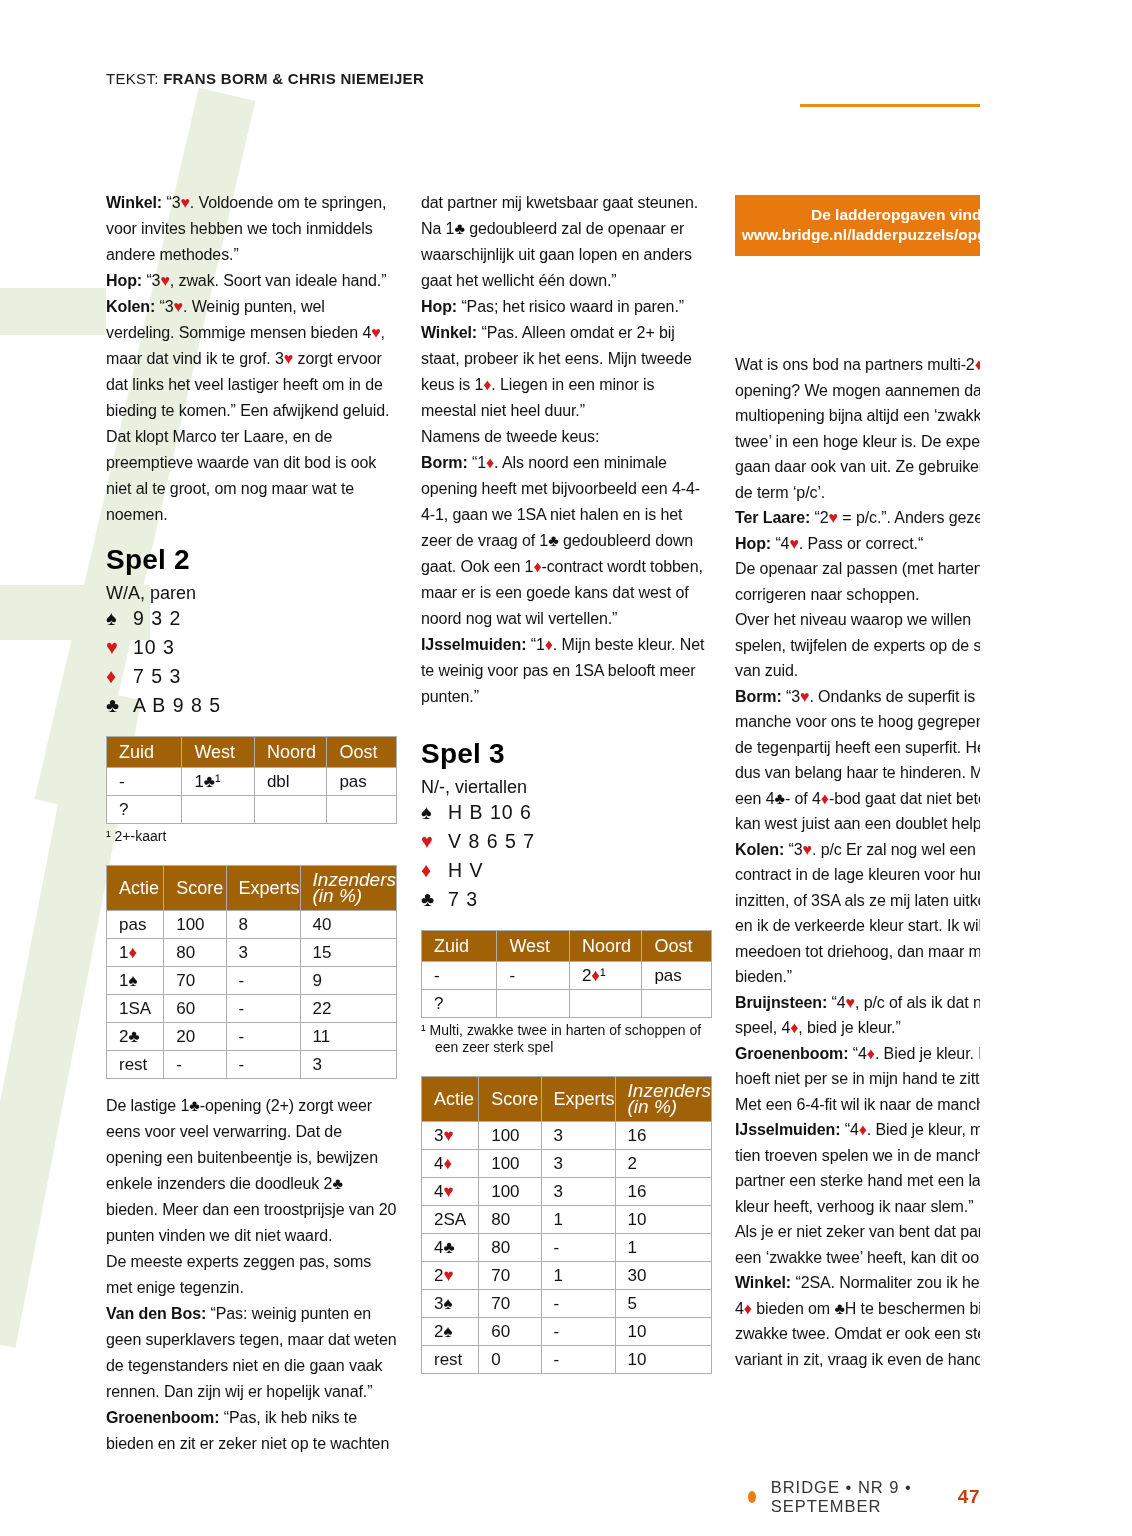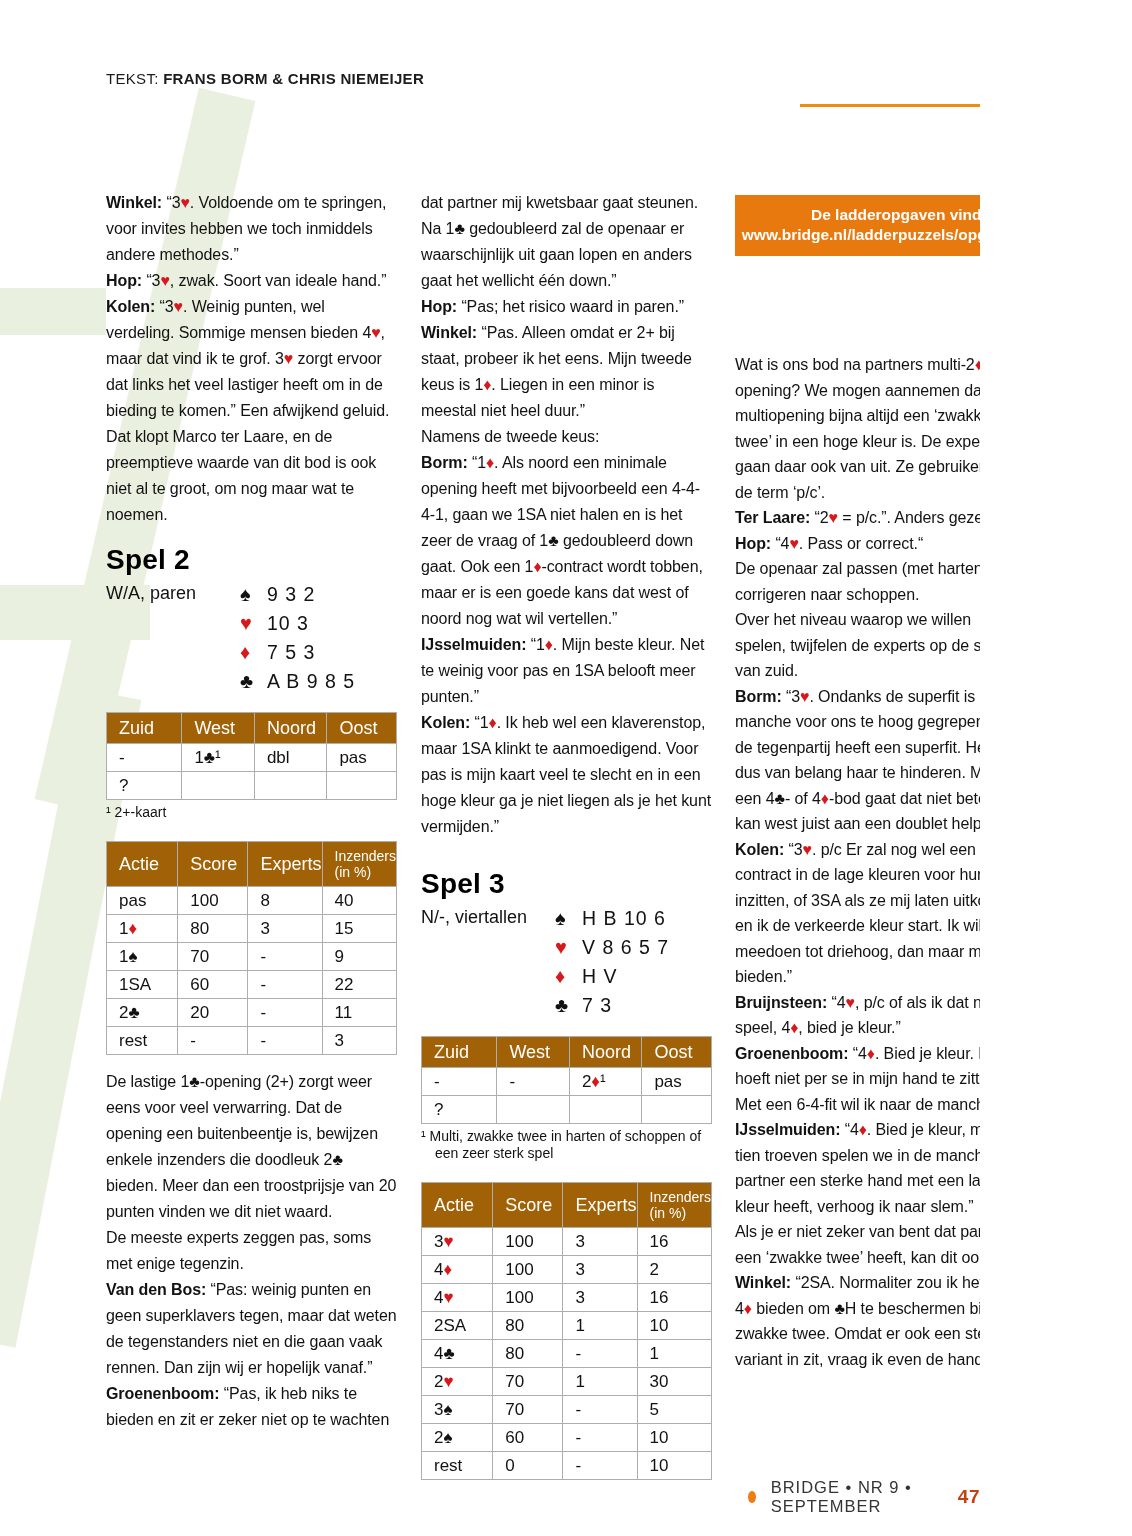--- a/index.html
+++ b/index.html
@@ -19,36 +19,36 @@
   .title-rule{position:absolute;left:800px;top:104px;width:332px;height:3px;background:#ef8e0c;z-index:2;}
   
   .col{position:absolute;top:190px;width:291px;z-index:1;}
   .col1{left:106px;} .col2{left:421px;} .col3{left:735px;}
   .para{font-size:16px;line-height:26px;letter-spacing:-.1px;}
   .col3 .para{line-height:25.5px;}
   .para b{font-weight:700;}
   .su{white-space:nowrap;}
   .su.r,.r{color:#d5191c;}
   h2.spel{font-size:28px;font-weight:800;margin:16px 0 4px 0;color:#000;letter-spacing:.2px;}
-  .deal{display:flex;margin:2px 0 0 0;}
+  .deal{display:flex;margin:2px 0 0 0;flex-direction:column;}
   .deal-label{width:134px;font-size:18px;padding-top:3px;}
   .hand{flex:1;}
   .hand-row{display:flex;align-items:center;height:29px;font-size:19.5px;}
   .hand-suit{width:27px;font-size:20px;}
   .hand-cards{letter-spacing:1px;}
   
   table{border-collapse:collapse;width:100%;background:#fff;}
   .bidding{margin-top:16px;}
   .results{margin-top:20px;}
   th,td{border:1px solid #aeaeae;text-align:left;font-weight:400;}
   td{font-size:17px;height:25px;padding:1px 0 1px 12px;}
   thead th{background:#a16207;color:#fff;font-size:18px;padding:3px 0 3px 12px;height:24px;
            white-space:pre-line;vertical-align:middle;}
   .results thead th{height:38px;}
-  thead th.h2l{font-size:14px;line-height:16px;}
+  thead th.h2l{font-size:19px;line-height:16px;font-style:italic;}
   td:nth-child(1){width:26%;} td:nth-child(2){width:25%;} td:nth-child(3){width:25%;} td:nth-child(4){width:24%;}
   .footnote{font-size:14px;margin-top:4px;padding-left:14px;text-indent:-14px;line-height:17px;}
   
   .infobox{background:#e8790f;color:#fff;text-align:right;padding:10px 4px 11px 4px;
            font-weight:700;font-size:15.5px;line-height:20px;margin:5px 0 96px 0;}
   .infobox .url{display:block;}
   
   .footer{position:absolute;left:748px;top:1478px;display:flex;align-items:center;z-index:2;}
   .footer-dot{width:12px;height:12px;border-radius:50%;background:#ee7d11;margin-right:15px;}
   .footer-mag{font-size:16.5px;letter-spacing:1px;color:#343434;}
@@ -182,21 +182,20 @@
   </div>
 
   <div class="col col2">
     <div>
         <div class="para">dat partner mij kwetsbaar gaat steunen. Na 1<span class="su">♣</span> gedoubleerd zal de openaar er waarschijnlijk uit gaan lopen en anders gaat het wellicht één down.”</div>
         <div class="para"><b>Hop:</b> “Pas; het risico waard in paren.”</div>
         <div class="para"><b>Winkel:</b> “Pas. Alleen omdat er 2+ bij staat, probeer ik het eens. Mijn tweede keus is 1<span class="su r">♦</span>. Liegen in een minor is meestal niet heel duur.”</div>
         <div class="para">Namens de tweede keus:</div>
         <div class="para"><b>Borm:</b> “1<span class="su r">♦</span>. Als noord een minimale opening heeft met bijvoorbeeld een 4-4-4-1, gaan we 1SA niet halen en is het zeer de vraag of 1<span class="su">♣</span> gedoubleerd down gaat. Ook een 1<span class="su r">♦</span>-contract wordt tobben, maar er is een goede kans dat west of noord nog wat wil vertellen.”</div>
         <div class="para"><b>IJsselmuiden:</b> “1<span class="su r">♦</span>. Mijn beste kleur. Net te weinig voor pas en 1SA belooft meer punten.”</div>
-        <div class="para"><b>Kolen:</b> “1<span class="su r">♦</span>. Ik heb wel een klaverenstop, maar 1SA klinkt te aanmoedigend. Voor pas is mijn kaart veel te slecht en in een hoge kleur ga je niet liegen als je het kunt vermijden.”</div>
       </div>
     <h2 class="spel" style="margin-top:28px">Spel 3</h2>
     <div class="deal">
       <div class="deal-label">N/-, viertallen</div>
       <div class="hand">
           <div class="hand-row">
             <span class="hand-suit">♠</span>
             <span class="hand-cards">H B 10 6</span>
           </div>
           <div class="hand-row">

